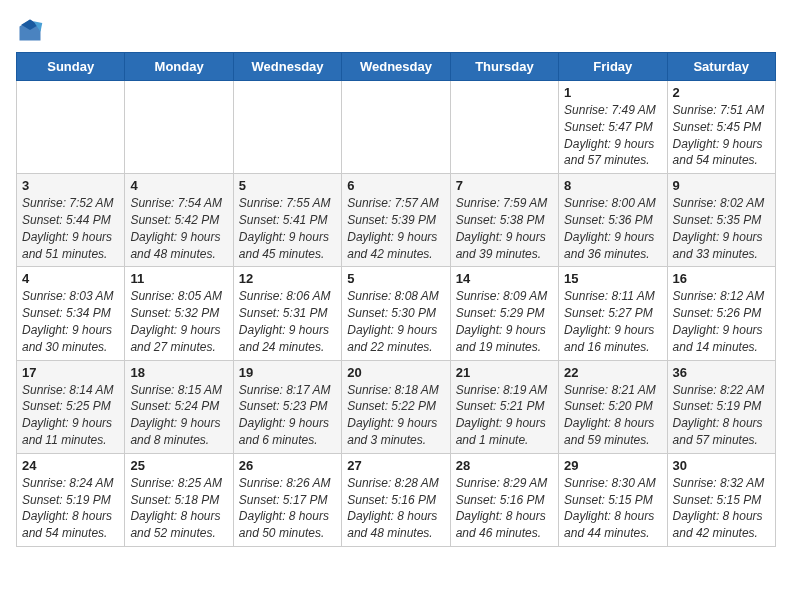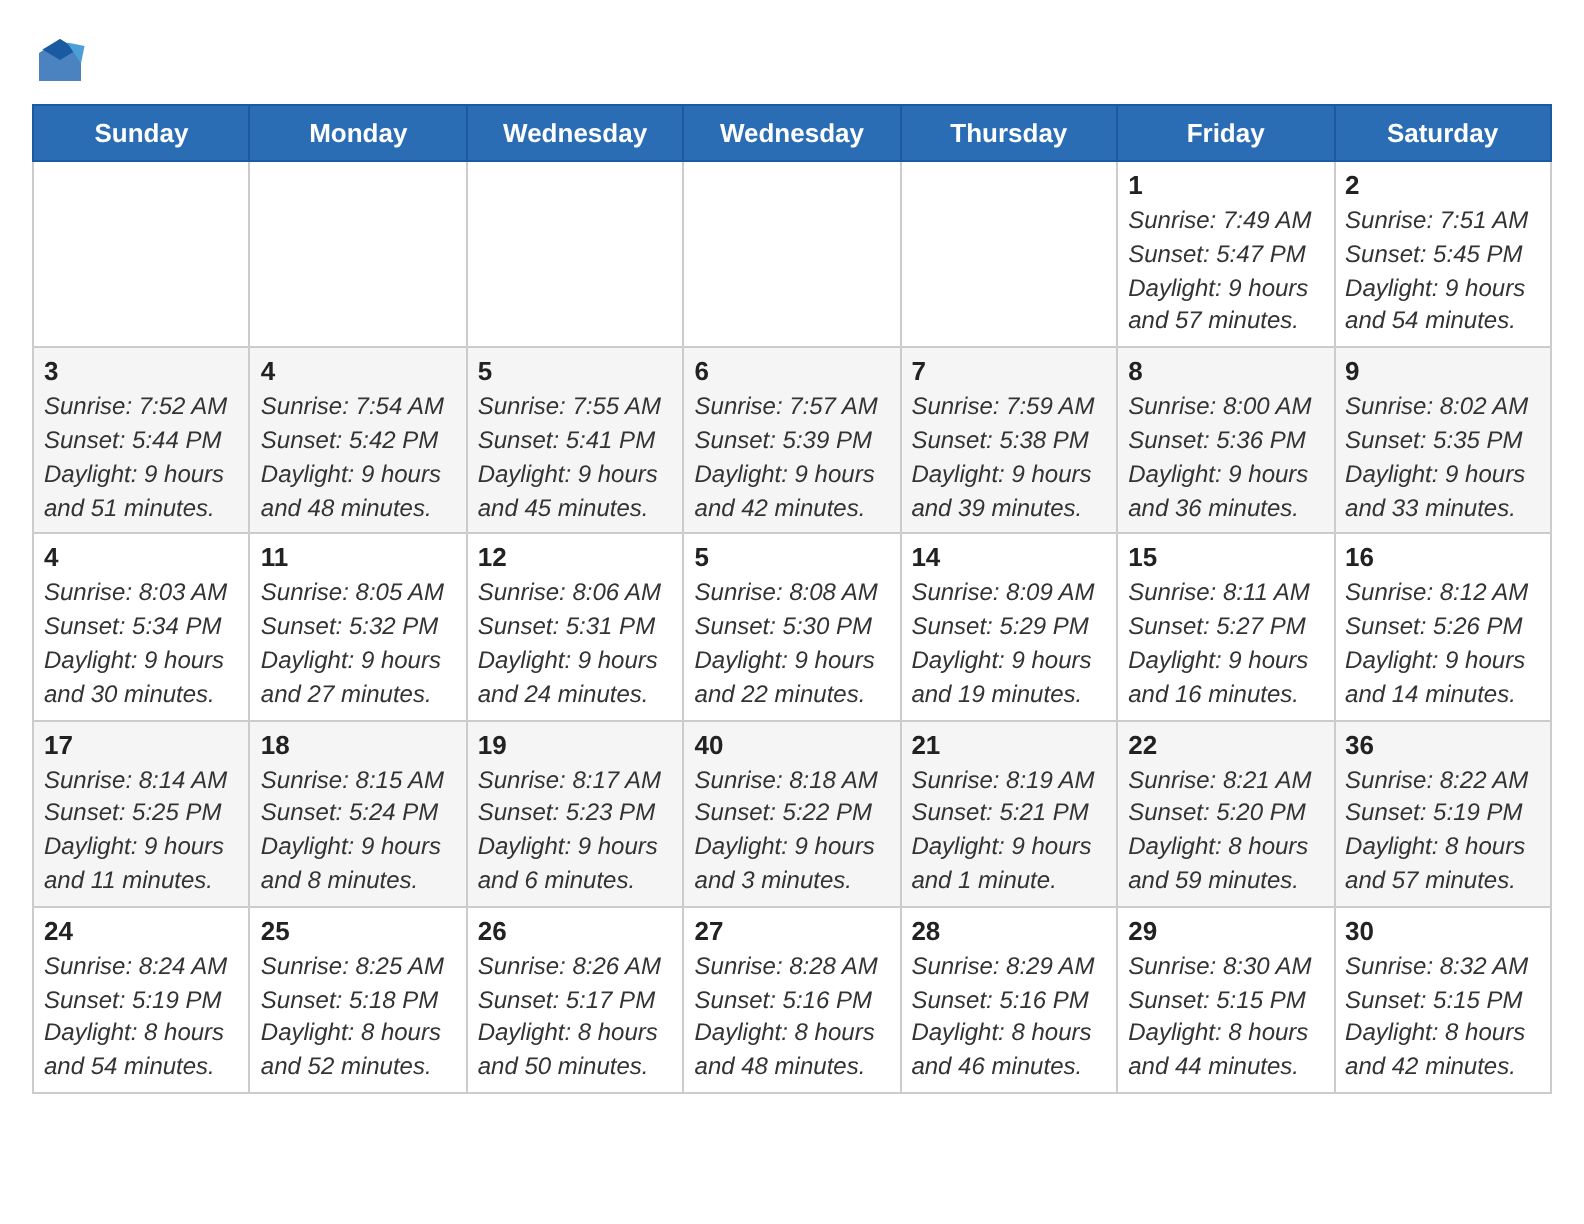--- a/index.html
+++ b/index.html
@@ -202,21 +202,21 @@
         </td>
         <td>
           <span class="day-num">18</span>
           <div class="day-detail">Sunrise: 8:15 AM<br>Sunset: 5:24 PM<br>Daylight: 9 hours and 8 minutes.</div>
         </td>
         <td>
           <span class="day-num">19</span>
           <div class="day-detail">Sunrise: 8:17 AM<br>Sunset: 5:23 PM<br>Daylight: 9 hours and 6 minutes.</div>
         </td>
         <td>
-          <span class="day-num">40</span>
+          <span class="day-num">20</span>
           <div class="day-detail">Sunrise: 8:18 AM<br>Sunset: 5:22 PM<br>Daylight: 9 hours and 3 minutes.</div>
         </td>
         <td>
           <span class="day-num">21</span>
           <div class="day-detail">Sunrise: 8:19 AM<br>Sunset: 5:21 PM<br>Daylight: 9 hours and 1 minute.</div>
         </td>
         <td>
           <span class="day-num">22</span>
           <div class="day-detail">Sunrise: 8:21 AM<br>Sunset: 5:20 PM<br>Daylight: 8 hours and 59 minutes.</div>
         </td>

